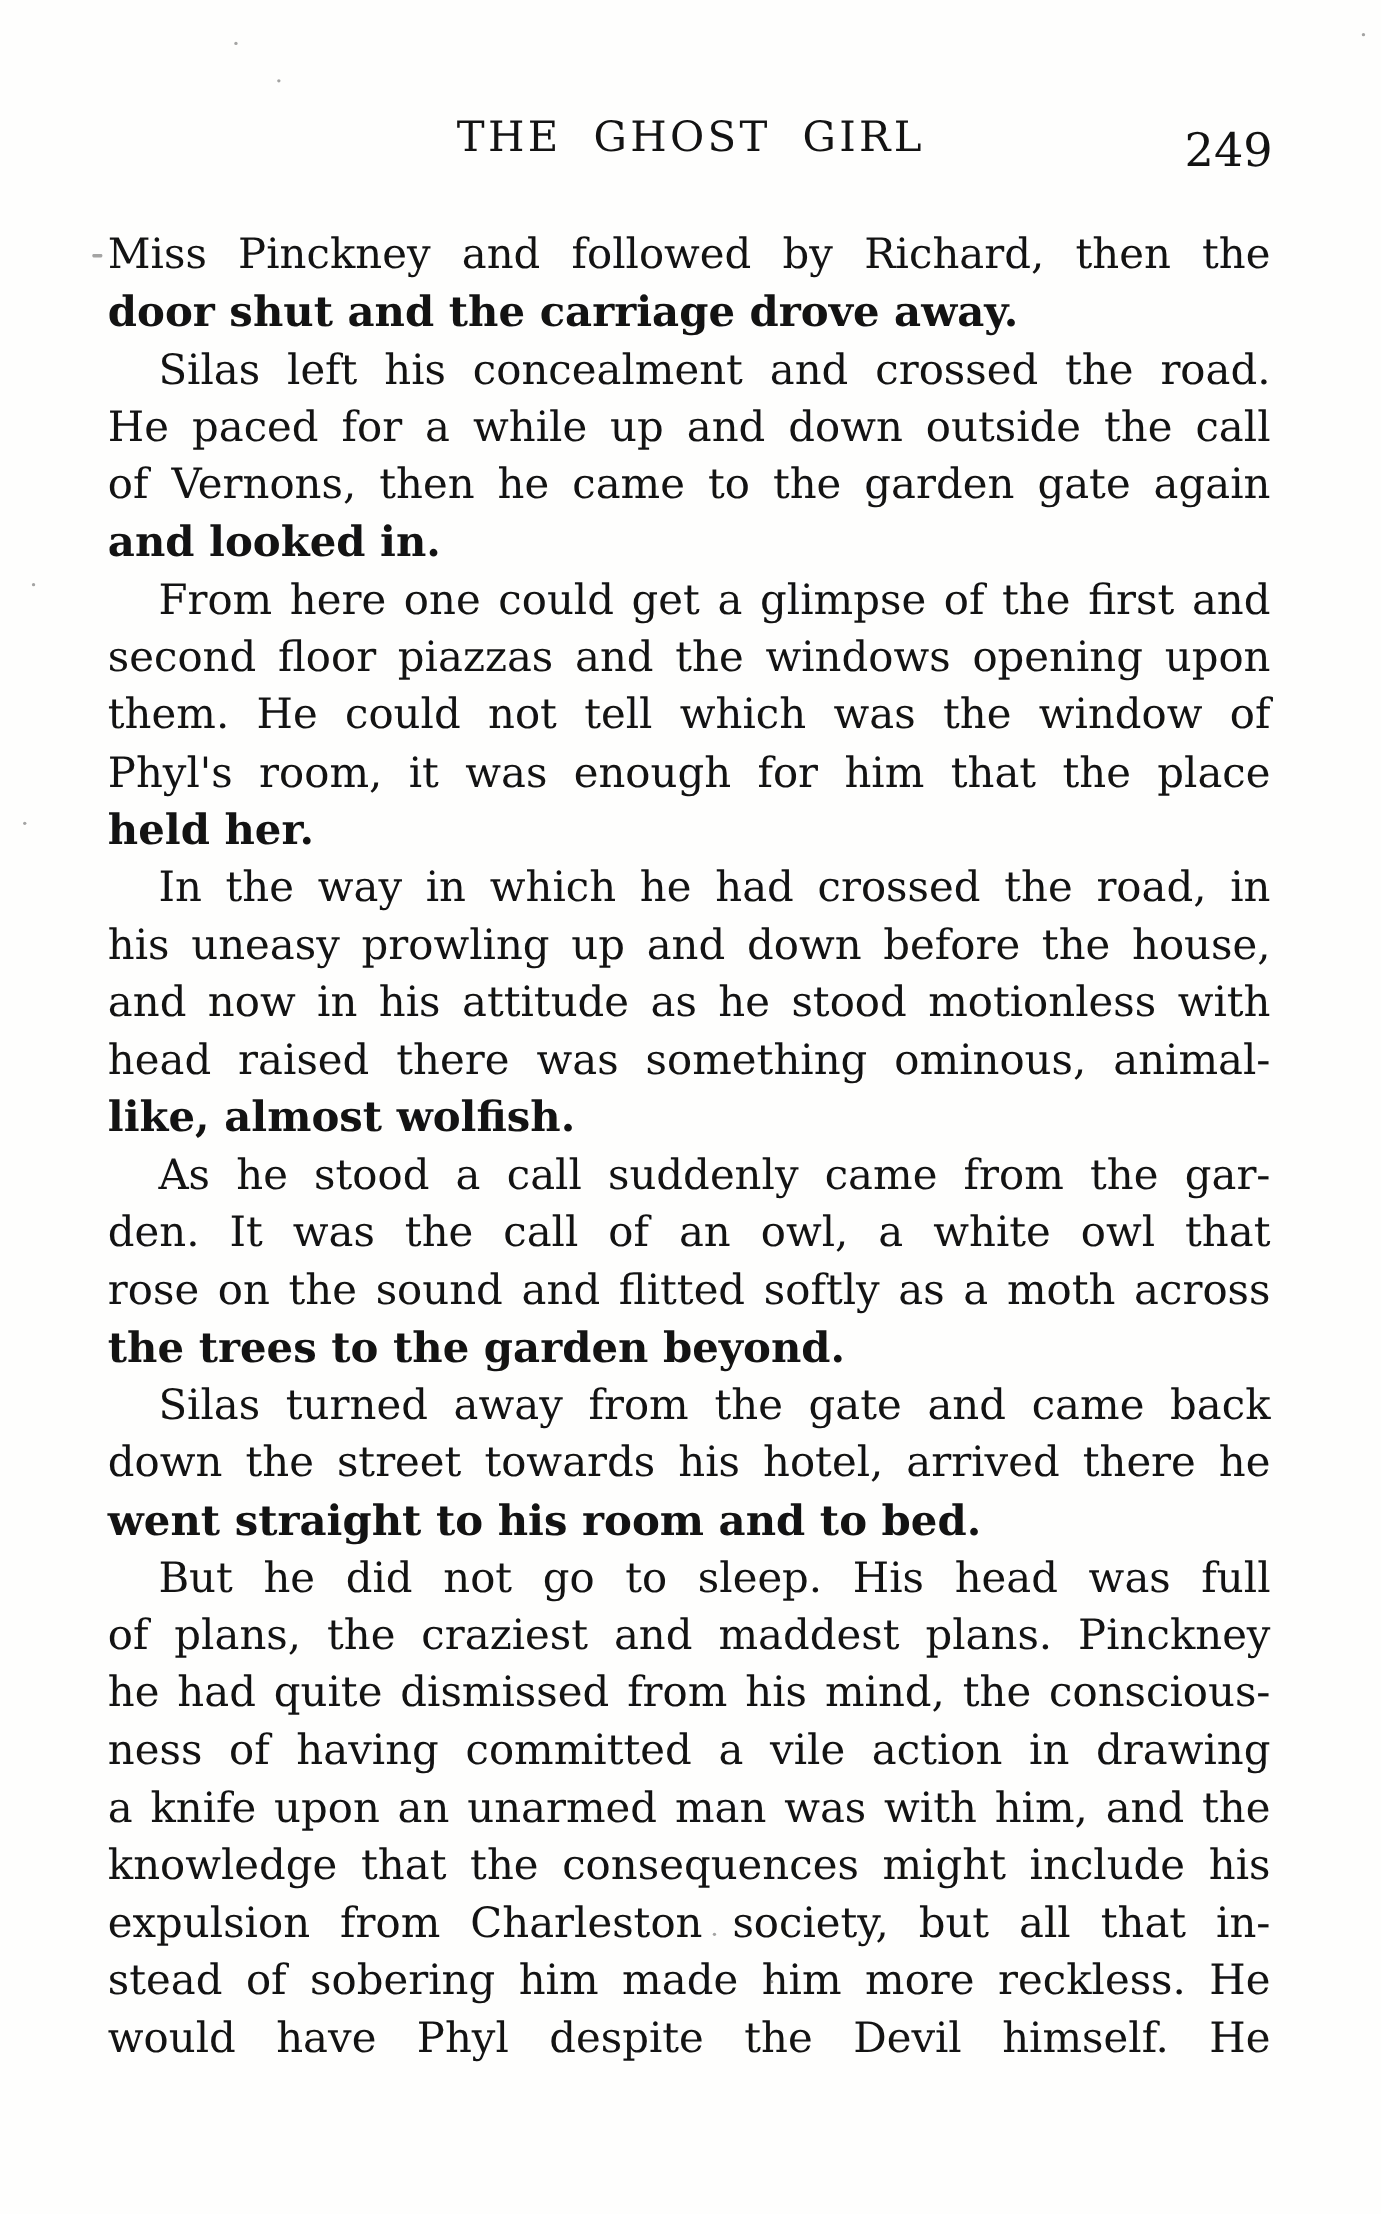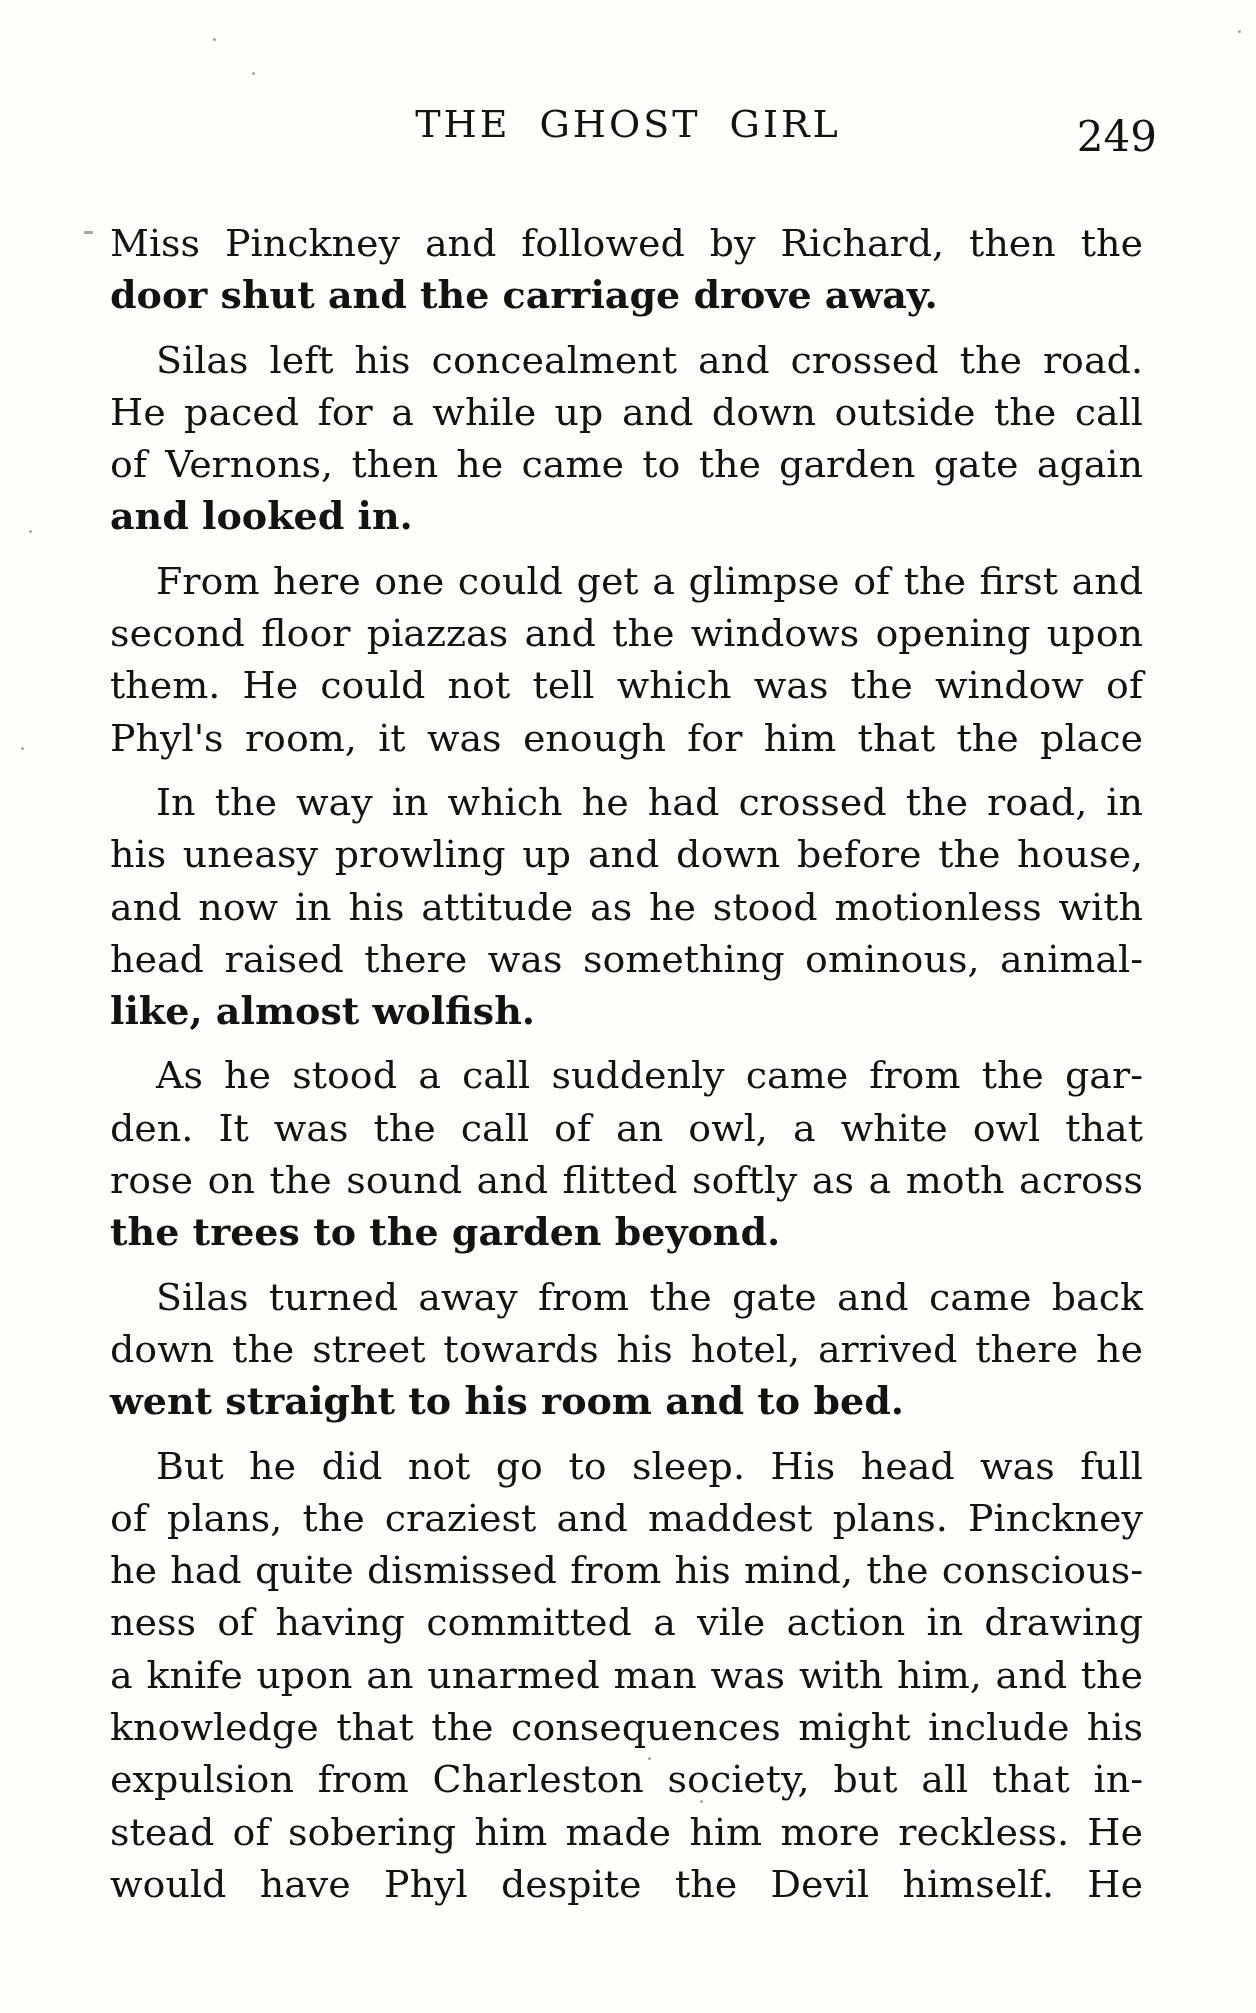--- a/index.html
+++ b/index.html
@@ -35,21 +35,21 @@
     font-size: 42px;
     line-height: 1.1;
   }
   .page-body {
     position: absolute;
     left: 98px;
     top: 205px;
     width: 1057px;
   }
   .para {
-    margin: 12px;
+    margin: 0;
     padding: 0;
   }
   .line {
     font-size: 38px;
     line-height: 52.3px;
     height: 52.3px;
     white-space: nowrap;
     text-align: justify;
     text-align-last: justify;
     overflow: visible;
@@ -92,20 +92,21 @@
       <div class="line">He paced for a while up and down outside the call</div>
       <div class="line">of Vernons, then he came to the garden gate again</div>
       <div class="line no-stretch">and looked in.</div>
     </div>
 
     <div class="para indent">
       <div class="line">From here one could get a glimpse of the first and</div>
       <div class="line">second floor piazzas and the windows opening upon</div>
       <div class="line">them.  He could not tell which was the window of</div>
       <div class="line">Phyl's room, it was enough for him that the place</div>
+      <div class="line no-stretch">held her.</div>
     </div>
 
     <div class="para indent">
       <div class="line">In the way in which he had crossed the road, in</div>
       <div class="line">his uneasy prowling up and down before the house,</div>
       <div class="line">and now in his attitude as he stood motionless with</div>
       <div class="line">head raised there was something ominous, animal-</div>
       <div class="line no-stretch">like, almost wolfish.</div>
     </div>
 

